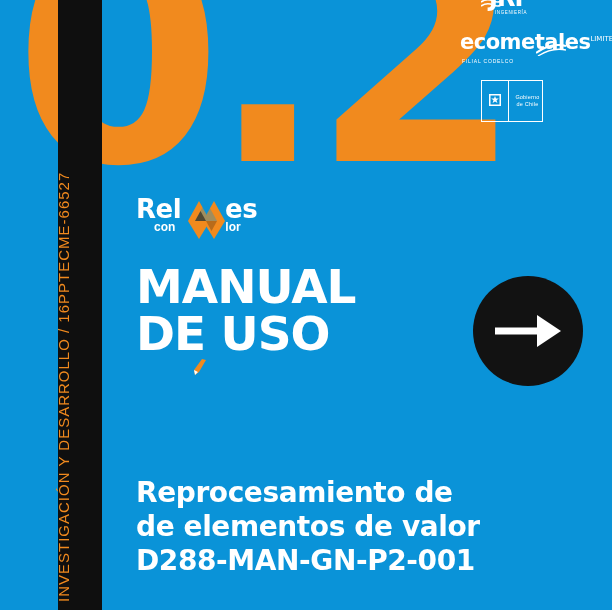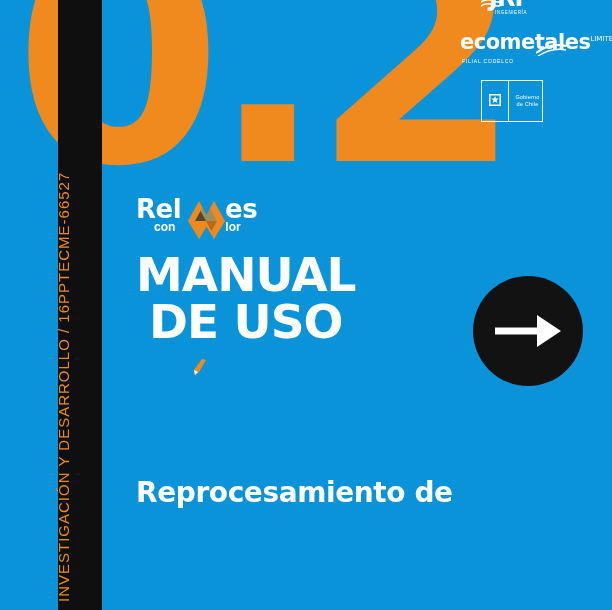--- a/index.html
+++ b/index.html
@@ -198,28 +198,27 @@
     left: 52px;
     top: 1px;
     width: 48px;
     height: 44px;
   }
 
   
   .main-title {
     position: absolute;
     left: 136px;
-    top: 252px;
+    top: 264px;
     color: #ffffff;
     font-family: "DejaVu Sans", sans-serif;
     font-weight: 700;
     font-size: 47px;
     line-height: 0.99;
     letter-spacing: -1px;
-    text-align: center;
   }
   .main-title div { white-space: nowrap; }
 
   
   .pencil {
     position: absolute;
     left: 186px;
     top: 358px;
     width: 22px;
     height: 22px;
@@ -320,20 +319,22 @@
   <div>DE USO</div>
 </div>
 
 <svg class="pencil" viewBox="0 0 22 22">
   <polygon points="20,2 13,14 9,17 8,12 16,1" fill="#f18a1e"></polygon>
   <polygon points="9,17 8,12 12,14" fill="#ffffff"></polygon>
 </svg>
 
 <div class="subtitle">
   <div>Reprocesamiento de</div>
+  <div>de elementos de valor</div>
+  <div>D288-MAN-GN-P2-001</div>
 </div>
 
 <div class="arrow-btn">
   <svg width="70" height="40" viewBox="0 0 70 40">
     <line x1="2" y1="20" x2="52" y2="20" stroke="#ffffff" stroke-width="7"></line>
     <polygon points="44,4 68,20 44,36" fill="#ffffff"></polygon>
   </svg>
 </div>
 
 </body></html>

